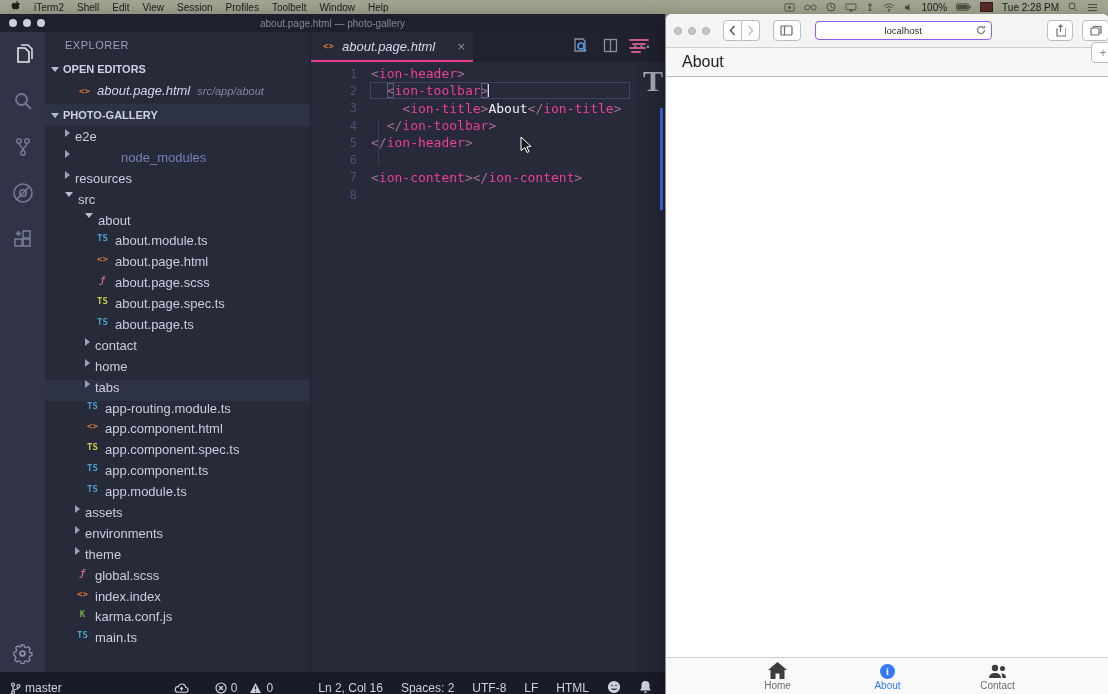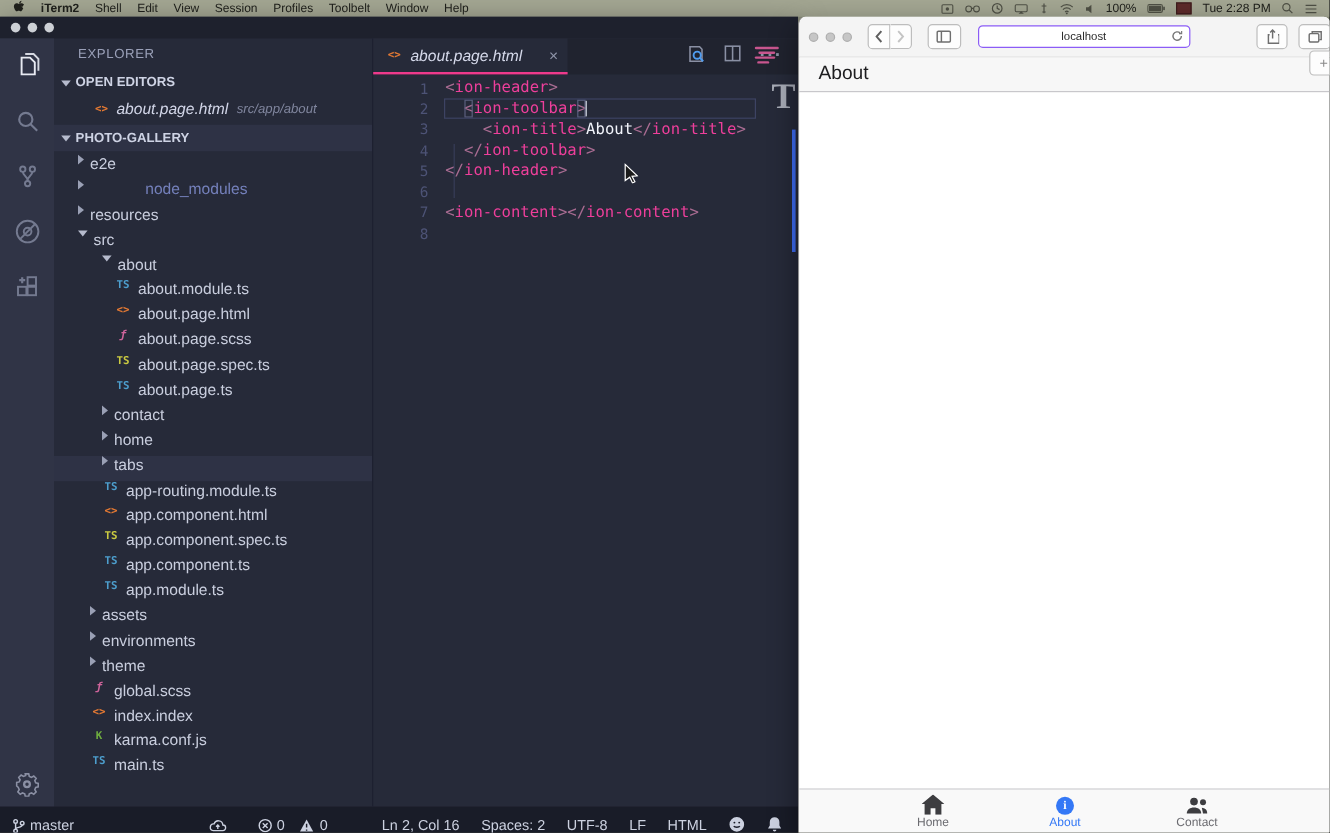--- a/index.html
+++ b/index.html
@@ -1,21 +1,21 @@
 <!DOCTYPE html>
 <html><head>
 <meta charset="utf-8">
 <style>
   html,body{margin:0;padding:0;background:#000;}
   .screen{position:relative;width:1108px;height:694px;overflow:hidden;font-family:"Liberation Sans",sans-serif;background:#8f927f;}
   
   .menubar{position:absolute;left:0;top:0;width:1108px;height:14px;background:#a4a793;display:flex;align-items:center;font-size:10px;color:#20211c;}
   .mb-left{display:flex;align-items:center;gap:13px;padding-left:10px;}
   .mb-item{white-space:nowrap;}
-  .mb-item.bold{font-weight:bold;}
+  .mb-item.bold{font-weight:normal;}
   .mb-right{margin-left:auto;display:flex;align-items:center;gap:9px;padding-right:10px;}
   .mb-right svg{display:block;opacity:.75;}
   .flagbox{width:11px;height:8px;background:#5d2a2a;border:1px solid #3c1d1d;}
   
   .vscode{position:absolute;left:0;top:14px;width:665px;height:680px;background:#262a39;box-shadow:0 8px 24px rgba(0,0,0,.5);}
   .titlebar{height:18px;background:#1e212d;display:flex;align-items:center;position:relative;}
   .lights{display:flex;gap:6px;padding-left:9px;}
   .light{width:8px;height:8px;border-radius:50%;background:#cdd0d5;}
   .vs-title{position:absolute;left:0;right:0;text-align:center;font-size:10px;color:#8187a0;}
   .vs-main{display:flex;height:640px;}
@@ -178,20 +178,21 @@
     </div>
   </div>
 
   <div class="vscode">
     <div class="titlebar">
       <div class="lights">
         <span class="light"></span>
         <span class="light"></span>
         <span class="light"></span>
       </div>
+      <div class="vs-title">about.page.html — photo-gallery</div>
     </div>
     <div class="vs-main">
       <div class="activitybar">
         <div class="ab-item active">
             <svg width="24" height="24" viewBox="0 0 24 24" fill="none" stroke="currentColor" stroke-width="1.6">
               <path d="M7 5h7l4 4v10H7z"></path>
               <path d="M10 2h7l4 4v10" opacity=".9"></path>
             </svg>
           </div>
         <div class="ab-item">

